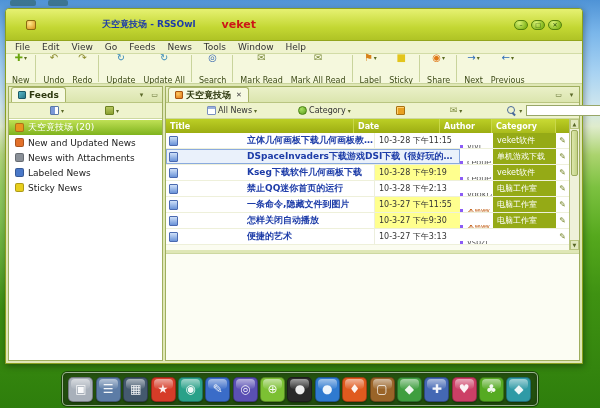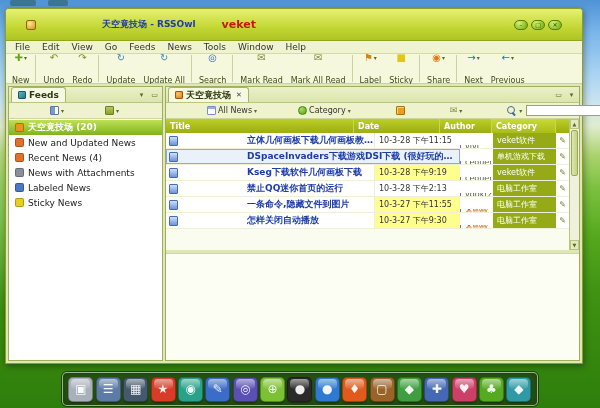--- a/index.html
+++ b/index.html
@@ -76,37 +76,37 @@
   .vsep{width:1px;height:10px;background:#c5d095;}
   .spacer{flex:1;}
   .mag{position:relative;width:10px;height:10px;flex:0 0 auto;}
   .mag::before{content:"";position:absolute;left:0;top:0;width:6px;height:6px;border:1.5px solid #4a6a9a;border-radius:50%;}
   .mag::after{content:"";position:absolute;left:6px;top:6px;width:3.5px;height:1.5px;background:#4a6a9a;transform:rotate(45deg);transform-origin:0 0;}
   .search-input{width:84px;height:11px;border:1px solid #98a668;background:#fff;font-size:8px;padding:0 2px;font-family:"DejaVu Sans",sans-serif;}
 
   .tree{flex:1;background:#fff;padding-top:1px;overflow:hidden;}
   .tree-item{height:15px;display:flex;align-items:center;gap:4px;padding-left:6px;font-size:9px;color:#222;white-space:nowrap;}
   .tree-ico{width:9px;height:9px;border-radius:2px;border:1px solid rgba(0,0,0,.25);flex:0 0 auto;}
-  .tree-item.selected{background:linear-gradient(180deg,#bfe055,#7fb31d);color:#fff;font-weight:bold;}
+  .tree-item.selected{background:linear-gradient(180deg,#bfe055,#7fb31d);color:#fff;font-weight:normal;}
 
   .table-zone{height:131px;display:flex;min-height:0;flex:0 0 auto;}
   .table{flex:1;display:flex;flex-direction:column;background:#fbfcf0;min-width:0;}
   .thead{height:14px;display:flex;background:linear-gradient(180deg,#bccf25,#9cad12);flex:0 0 auto;}
   .th{font-size:8px;font-weight:bold;color:#fff;display:flex;align-items:center;padding-left:4px;border-right:1px solid #c9d84a;white-space:nowrap;}
   .th-title{flex:1;min-width:0;} .th-date{width:86px;flex:0 0 auto;} .th-author{width:52px;flex:0 0 auto;}
   .th-cat{width:64px;flex:0 0 auto;background:linear-gradient(180deg,#c9da34,#aabc1c);} .th-pad{width:13px;border-right:none;flex:0 0 auto;}
   .rows{flex:1;overflow:hidden;}
   .row{height:16px;display:flex;border-bottom:1px solid #eef0da;background:#fff;}
   .c-title{flex:1;min-width:0;display:flex;align-items:center;gap:3px;padding-left:3px;overflow:hidden;}
   .doc-ico{flex:0 0 9px;width:9px;height:10px;background:linear-gradient(180deg,#cfe0f8,#6a93d8);border:1px solid #4a6ab0;border-radius:1px;}
   .title-text{font-size:9px;color:#1d3ca8;white-space:nowrap;overflow:hidden;text-overflow:ellipsis;}
   .row.focus .c-title{background:#eaf1fb;box-shadow:inset 0 0 0 1px #8aaade;}
   .c-date{width:86px;flex:0 0 auto;font-size:8px;color:#333;display:flex;align-items:center;padding-left:4px;border-left:1px solid #eceedd;white-space:nowrap;}
   .row.hl .c-date{background:#ffff8e;}
-  .c-author{width:32px;flex:0 0 auto;font-size:8px;color:#555;display:flex;align-items:center;padding-left:4px;border-left:1px solid #8b5cf6;white-space:nowrap;overflow:hidden;margin-top:12px;}
+  .c-author{width:32px;flex:0 0 auto;font-size:8px;color:#555;display:flex;align-items:center;padding-left:4px;border-left:3px solid #8b5cf6;white-space:nowrap;overflow:hidden;margin-top:12px;}
   .row.warm .c-author{color:#c05a10;}
   .c-cat{width:64px;flex:0 0 auto;font-size:8px;color:#fff;background:#95aa16;display:flex;align-items:center;padding-left:4px;border-left:1px solid #fff;white-space:nowrap;overflow:hidden;}
   .c-cat:empty{background:#fff;}
   .c-edit{width:13px;flex:0 0 auto;display:flex;align-items:center;justify-content:center;background:#fff;}
   .c-edit::before{content:"✎";font-size:8px;color:#7a8a30;}
 
   .vscroll{width:10px;flex:0 0 auto;background:#eff1da;border-left:1px solid #b9c480;display:flex;flex-direction:column;}
   .sbtn{height:10px;flex:0 0 auto;display:flex;align-items:center;justify-content:center;font-size:5px;color:#5a6828;background:#e3e9c0;border:1px solid #b9c480;}
   .sbtn.up::before{content:"▲";} .sbtn.down::before{content:"▼";}
   .sthumb{height:46px;margin:1px;background:linear-gradient(90deg,#dde7ae,#c3d285);border:1px solid #9aa85c;border-radius:2px;}
@@ -280,24 +280,20 @@
 
         <div class="tree-item selected">
               <span class="tree-ico" style="background: rgb(232, 150, 30);"></span>
               <span>天空竟技场 (20)</span>
             </div>
             <div class="tree-item">
               <span class="tree-ico" style="background: rgb(226, 112, 42);"></span>
               <span>New and Updated News</span>
             </div>
             <div class="tree-item">
-              <span class="tree-ico" style="background: rgb(226, 112, 42);"></span>
-              <span>Recent News (4)</span>
-            </div>
-            <div class="tree-item">
               <span class="tree-ico" style="background: rgb(138, 144, 152);"></span>
               <span>News with Attachments</span>
             </div>
             <div class="tree-item">
               <span class="tree-ico" style="background: rgb(74, 120, 200);"></span>
               <span>Labeled News</span>
             </div>
             <div class="tree-item">
               <span class="tree-ico" style="background: rgb(232, 207, 30);"></span>
               <span>Sticky News</span>
@@ -407,20 +403,30 @@
                   <span class="c-edit"></span>
                 </div>
                 <div class="row hl warm">
                   <span class="c-title">
                     <span class="doc-ico"></span>
                     <span class="title-text">怎样关闭自动播放</span>
                   </span>
                   <span class="c-date">10-3-27 下午9:30</span>
                   <span class="c-author">木蚂蚁</span>
                   <span class="c-cat">电脑工作室</span>
+                  <span class="c-edit"></span>
+                </div>
+                <div class="row">
+                  <span class="c-title">
+                    <span class="doc-ico"></span>
+                    <span class="title-text">便捷的艺术</span>
+                  </span>
+                  <span class="c-date">10-3-27 下午3:13</span>
+                  <span class="c-author">yspzi</span>
+                  <span class="c-cat"></span>
                   <span class="c-edit"></span>
                 </div>
               </div>
           </div>
           <div class="vscroll">
             <span class="sbtn up"></span>
             <span class="sthumb"></span>
             <span class="sfill"></span>
             <span class="sbtn down"></span>
           </div>

